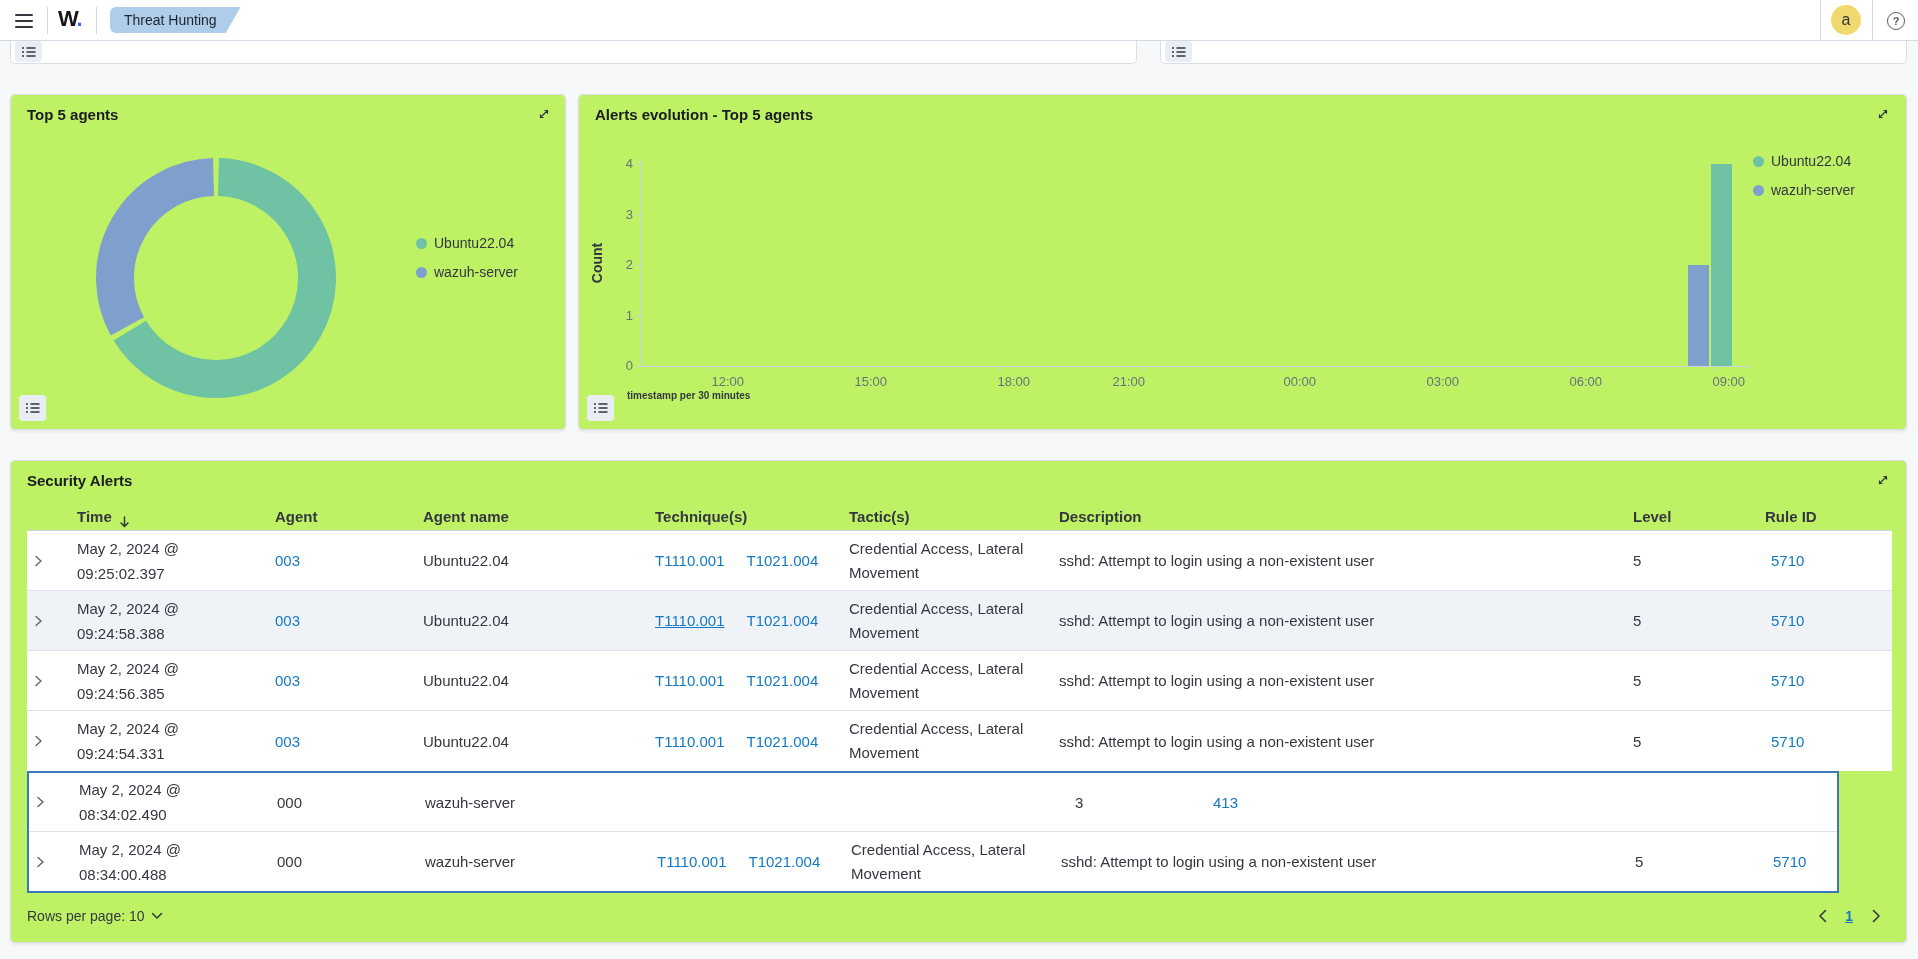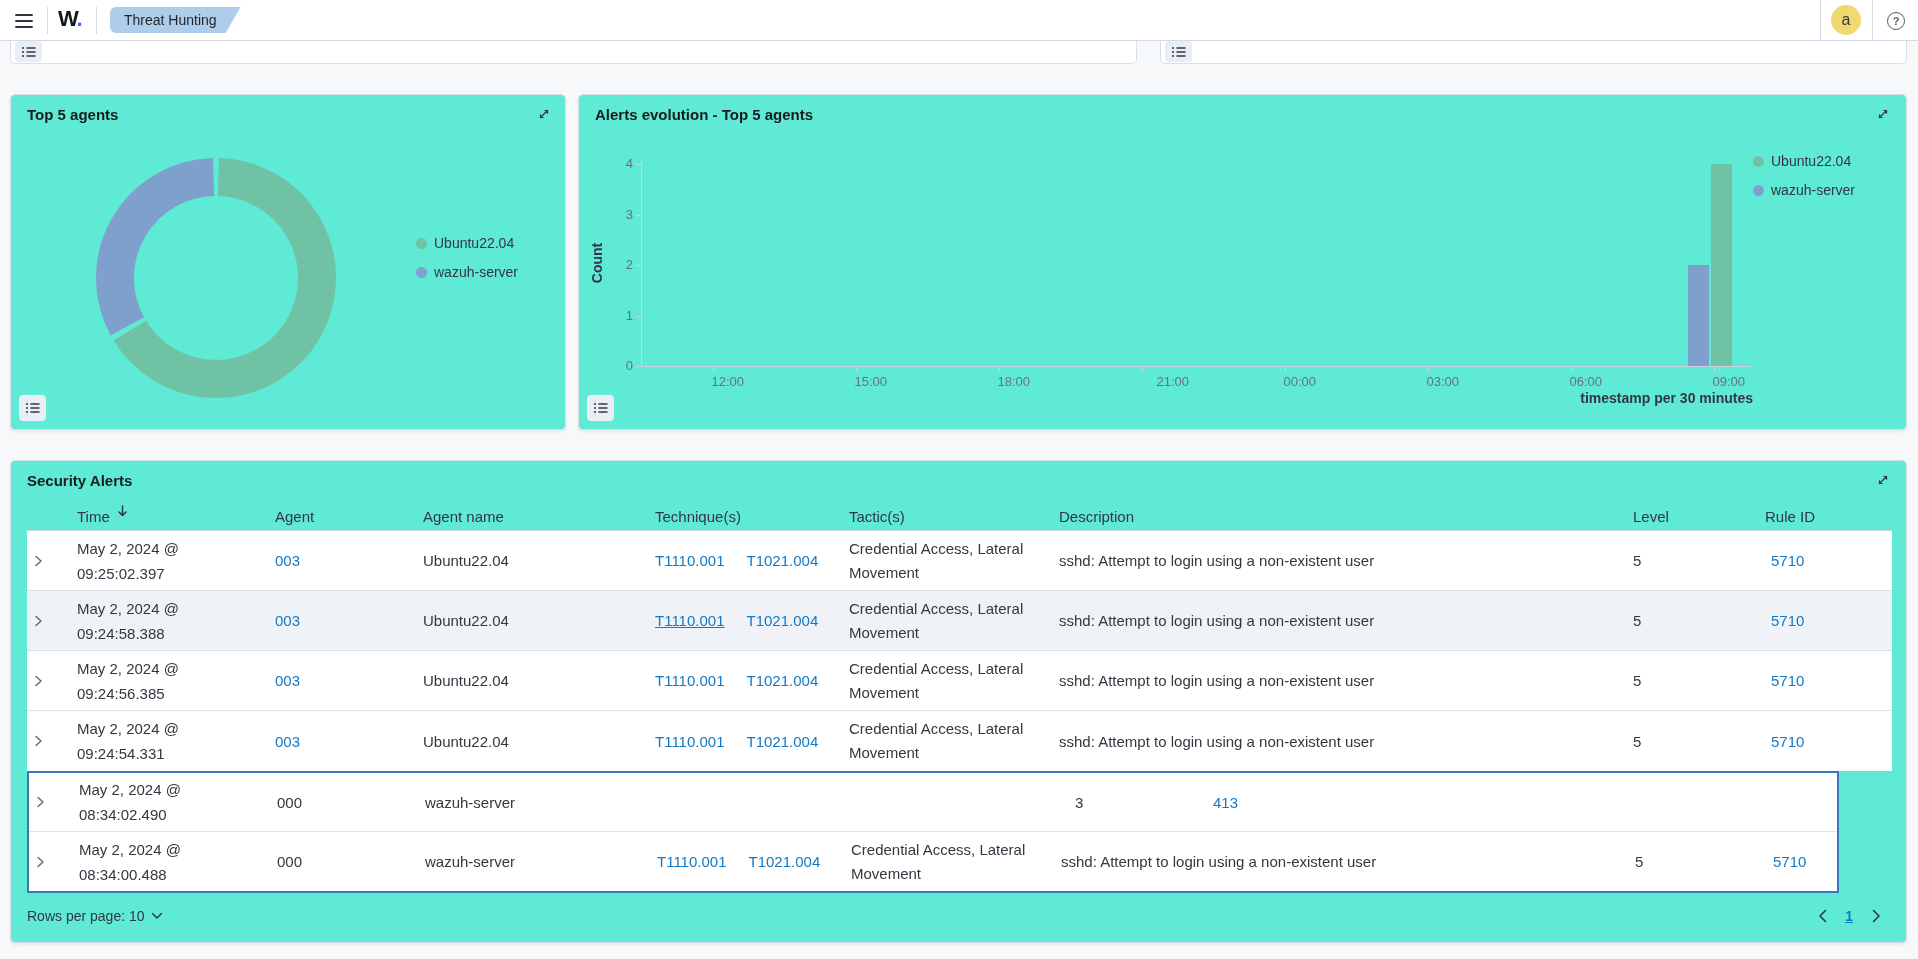--- a/index.html
+++ b/index.html
@@ -25,21 +25,21 @@
     padding:0 24px 0 14px; border-radius:6px 0 0 6px;
     clip-path:polygon(0 0,100% 0,calc(100% - 15px) 100%,0 100%); cursor:pointer; }
   #avatar { position:absolute; left:1831px; top:5px; width:30px; height:30px; border-radius:50%;
     background:#f1d86f; color:#343741; display:flex; align-items:center; justify-content:center;
     font-size:16px; cursor:pointer; }
   #help-btn { position:absolute; left:1884px; top:9px; width:24px; height:24px; }
   #help-circle { width:18px; height:18px; border:1.4px solid #575d66; border-radius:50%;
     display:flex; align-items:center; justify-content:center; font-size:11px; font-weight:700; color:#575d66; }
 
   
-  .panel { position:absolute; background:#5eead4; border:1px solid #d9dfe9; border-radius:5px;
+  .panel { position:absolute; background:#bef264; border:1px solid #d9dfe9; border-radius:5px;
     box-shadow:0 2px 3px rgba(152,162,179,.18); }
   .panel-title { position:absolute; left:16px; top:11px; font-weight:700; font-size:15px; color:#1a1c21; }
   .expand-btn { position:absolute; width:22px; height:22px; }
   .inspect-btn { position:absolute; width:27px; height:26px; background:#e9edf4; border-radius:4px;
     display:flex; align-items:center; justify-content:center; cursor:pointer; border:none; }
 
   #cut-panel-left  { position:absolute; left:10px;  top:41px; width:1127px; height:23px;
     background:#fff; border:1px solid #d9dfe9; border-top:none; border-radius:0 0 5px 5px; }
   #cut-panel-right { position:absolute; left:1160px; top:41px; width:747px; height:23px;
     background:#fff; border:1px solid #d9dfe9; border-top:none; border-radius:0 0 5px 5px; }
@@ -57,29 +57,29 @@
   #donut-legend { left:405px; top:140px; }
   #evo-legend { left:1174px; top:58px; }
 
   
   #evo-chart { position:absolute; left:0; top:0; width:1329px; height:336px; }
   .axis-line { position:absolute; background:#ccd3de; }
   .tickmark { position:absolute; background:#ccd3de; }
   .ytick-label { position:absolute; width:38px; text-align:right; font-size:13px; color:#69707d; }
   .xtick-label { position:absolute; width:62px; text-align:right; font-size:13px; color:#69707d; }
   .bar { position:absolute; }
-  #evo-xlabel { position:absolute; left:64px; top:295px; width:1110px; text-align:right;
-    font-weight:700; font-size:14px; color:#343741; }
+  #evo-xlabel { position:absolute; left:48px; top:295px; width:1110px; text-align:left;
+    font-weight:700; font-size:10px; color:#343741; }
   #evo-ylabel { position:absolute; left:-62px; top:160px; width:160px; text-align:center;
     font-weight:700; font-size:14px; color:#343741; transform:rotate(-90deg); }
 
   
   .sa-table { position:absolute; left:16px; top:42px; width:1865px; }
   .t-head { display:flex; height:28px; align-items:center; border-bottom:1px solid #ccd3de; }
-  .t-head .hc { font-weight:400; font-size:15px; color:#343741; cursor:pointer; display:flex; align-items:flex-start; }
+  .t-head .hc { font-weight:700; font-size:15px; color:#343741; cursor:pointer; display:flex; align-items:flex-end; }
   .t-row { display:flex; align-items:center; height:60px; border-bottom:1px solid #dde2ea; background:#fff; }
   .t-row.hovered { background:#eff3f8; }
   .c-exp  { width:40px; flex:none; display:flex; align-items:center; padding-left:6px; }
   .c-time { width:170px; flex:none; padding-left:10px; line-height:25px; }
   .c-agent{ width:170px; flex:none; padding-left:38px; }
   .c-aname{ width:230px; flex:none; padding-left:16px; }
   .c-tech { width:200px; flex:none; padding-left:18px; }
   .c-tact { width:210px; flex:none; padding-left:12px; line-height:24px; }
   .c-desc { width:560px; flex:none; padding-left:12px; }
   .c-level{ width:120px; flex:none; padding-left:26px; }
@@ -201,21 +201,21 @@
         <div class="ytick-label" style="left: 16px; top: 61px;">4</div>
       </div>
     <div id="evo-xticks">
         <div class="tickmark" style="left: 134px; top: 271px; width: 1px; height: 5px;"></div>
         <div class="xtick-label" style="left: 103px; top: 279px;">12:00</div>
         <div class="tickmark" style="left: 277px; top: 271px; width: 1px; height: 5px;"></div>
         <div class="xtick-label" style="left: 246px; top: 279px;">15:00</div>
         <div class="tickmark" style="left: 420px; top: 271px; width: 1px; height: 5px;"></div>
         <div class="xtick-label" style="left: 389px; top: 279px;">18:00</div>
         <div class="tickmark" style="left: 563px; top: 271px; width: 1px; height: 5px;"></div>
-        <div class="xtick-label" style="left: 548px; top: 279px;">21:00</div>
+        <div class="xtick-label" style="left: 504px; top: 279px;">21:00</div>
         <div class="tickmark" style="left: 706px; top: 271px; width: 1px; height: 5px;"></div>
         <div class="xtick-label" style="left: 675px; top: 279px;">00:00</div>
         <div class="tickmark" style="left: 849px; top: 271px; width: 1px; height: 5px;"></div>
         <div class="xtick-label" style="left: 818px; top: 279px;">03:00</div>
         <div class="tickmark" style="left: 992px; top: 271px; width: 1px; height: 5px;"></div>
         <div class="xtick-label" style="left: 961px; top: 279px;">06:00</div>
         <div class="tickmark" style="left: 1135px; top: 271px; width: 1px; height: 5px;"></div>
         <div class="xtick-label" style="left: 1104px; top: 279px;">09:00</div>
       </div>
     <div id="evo-bars">

